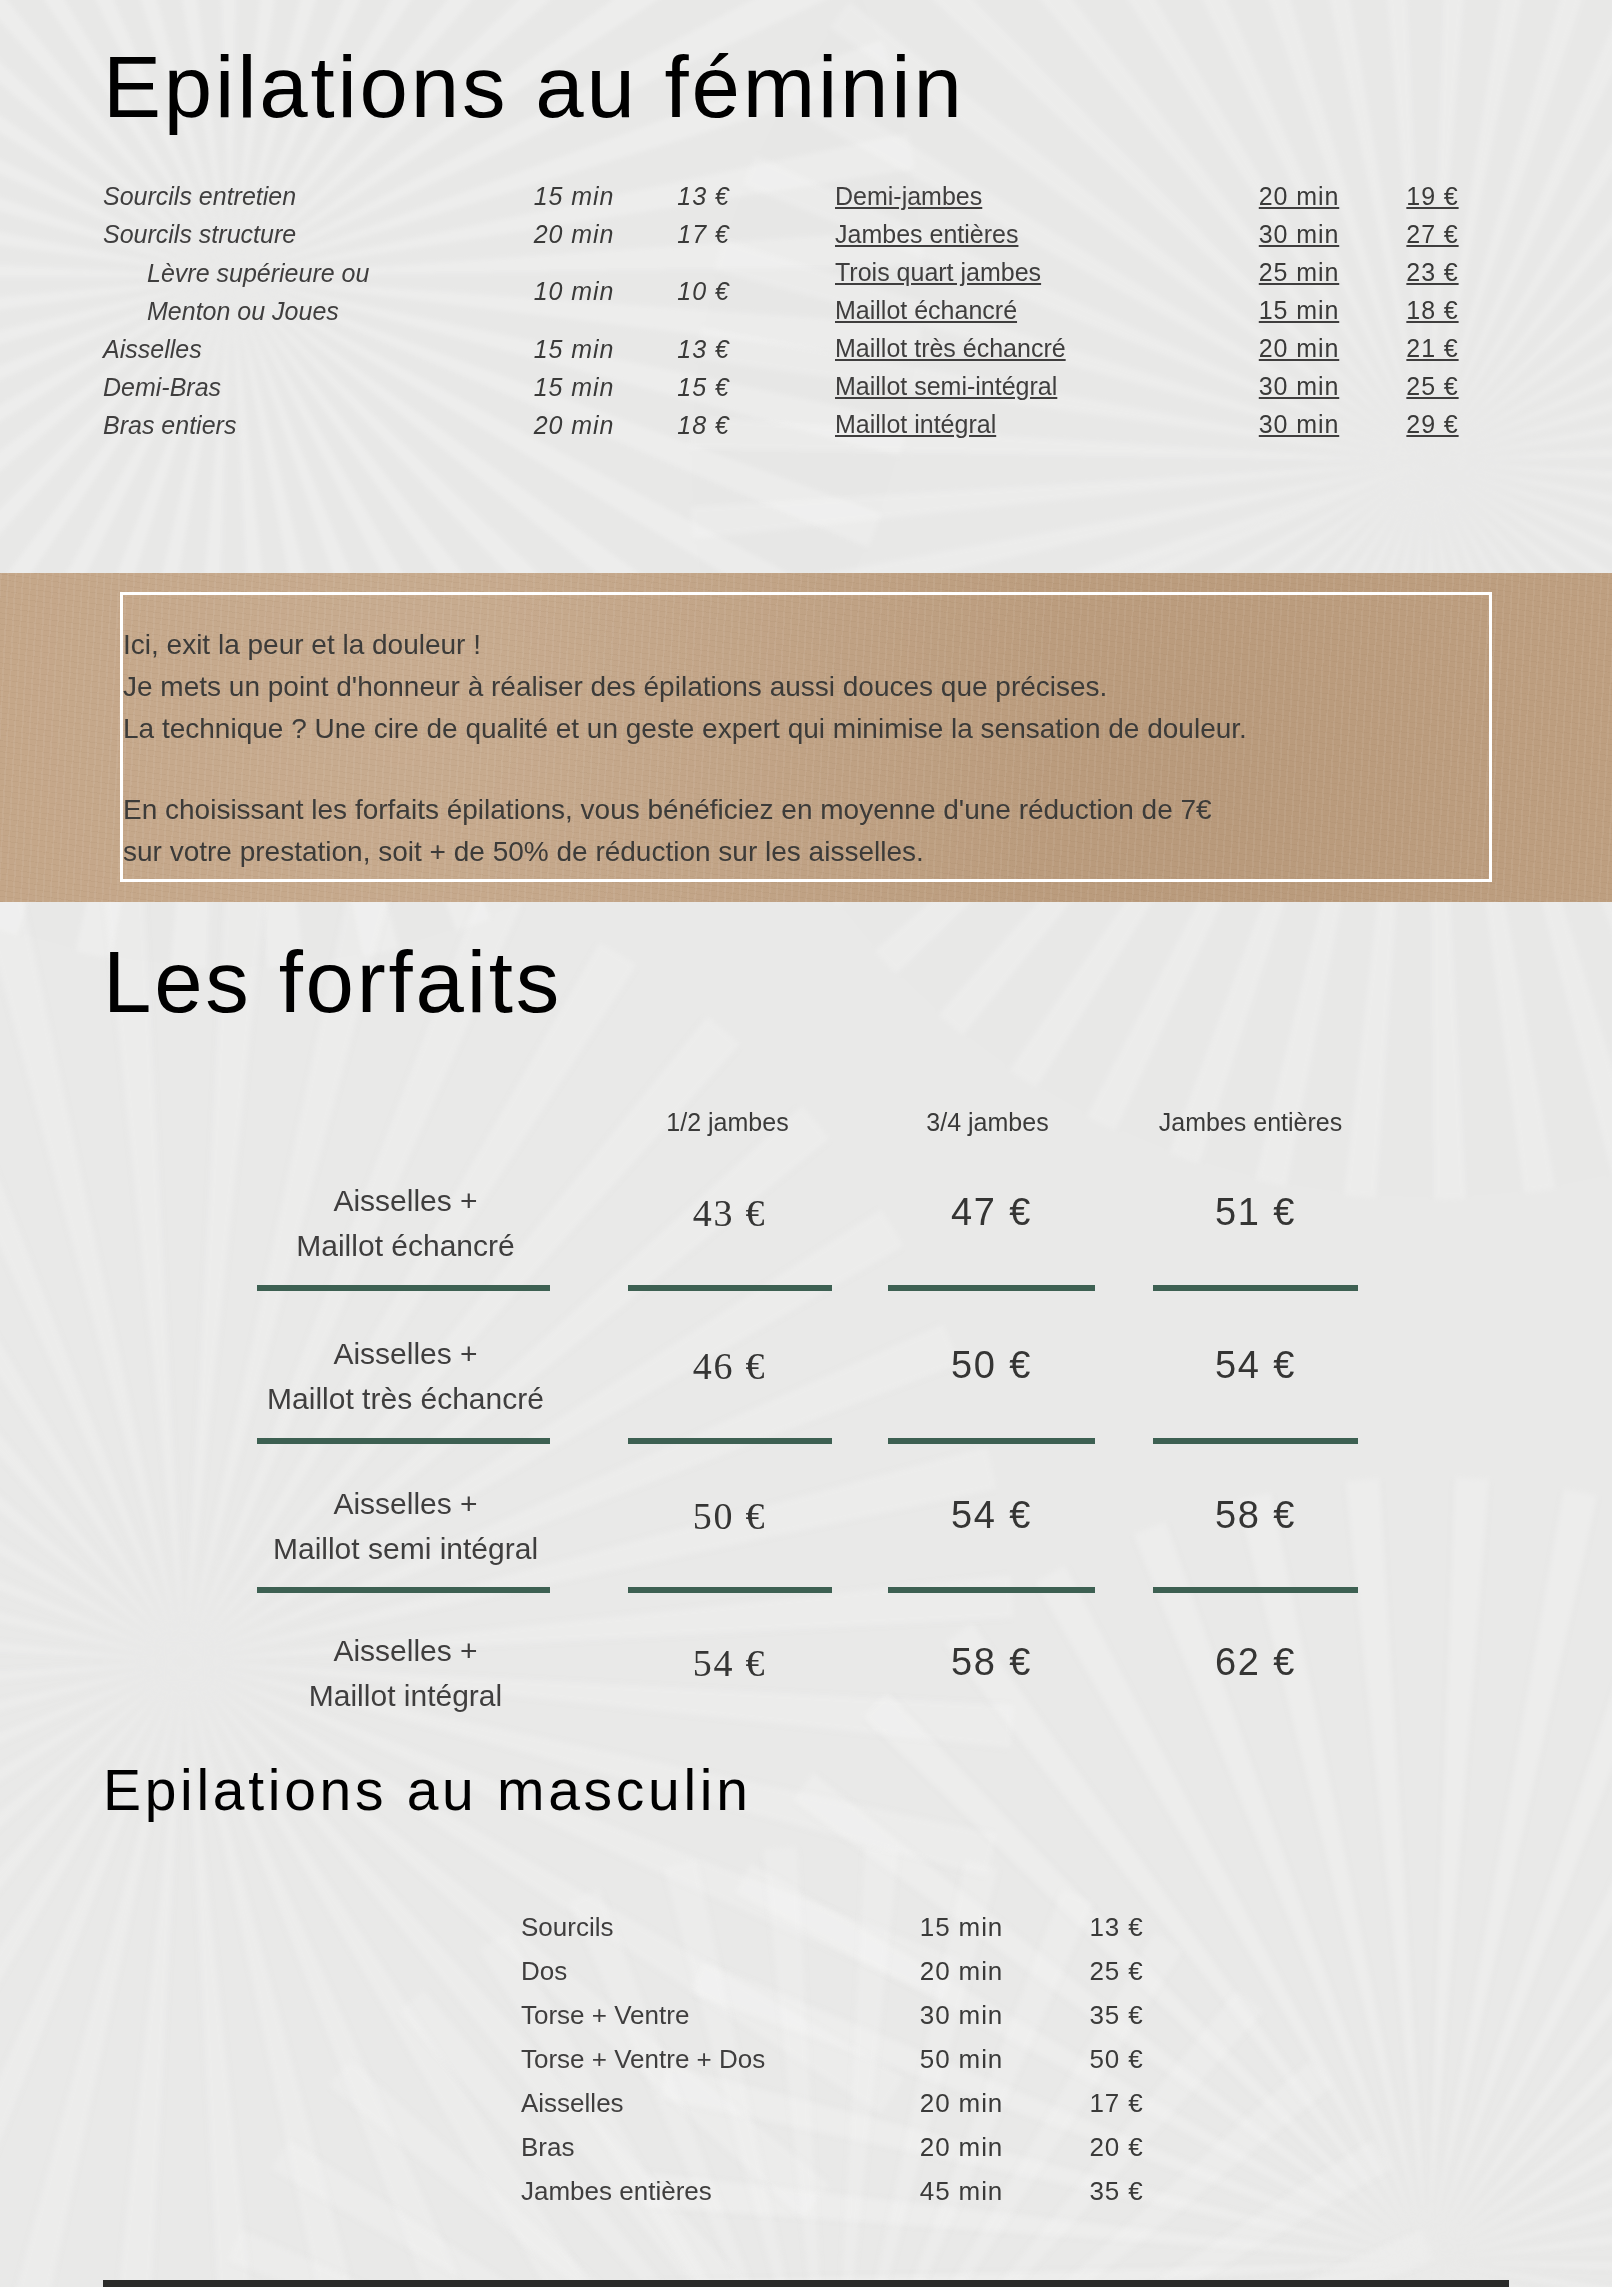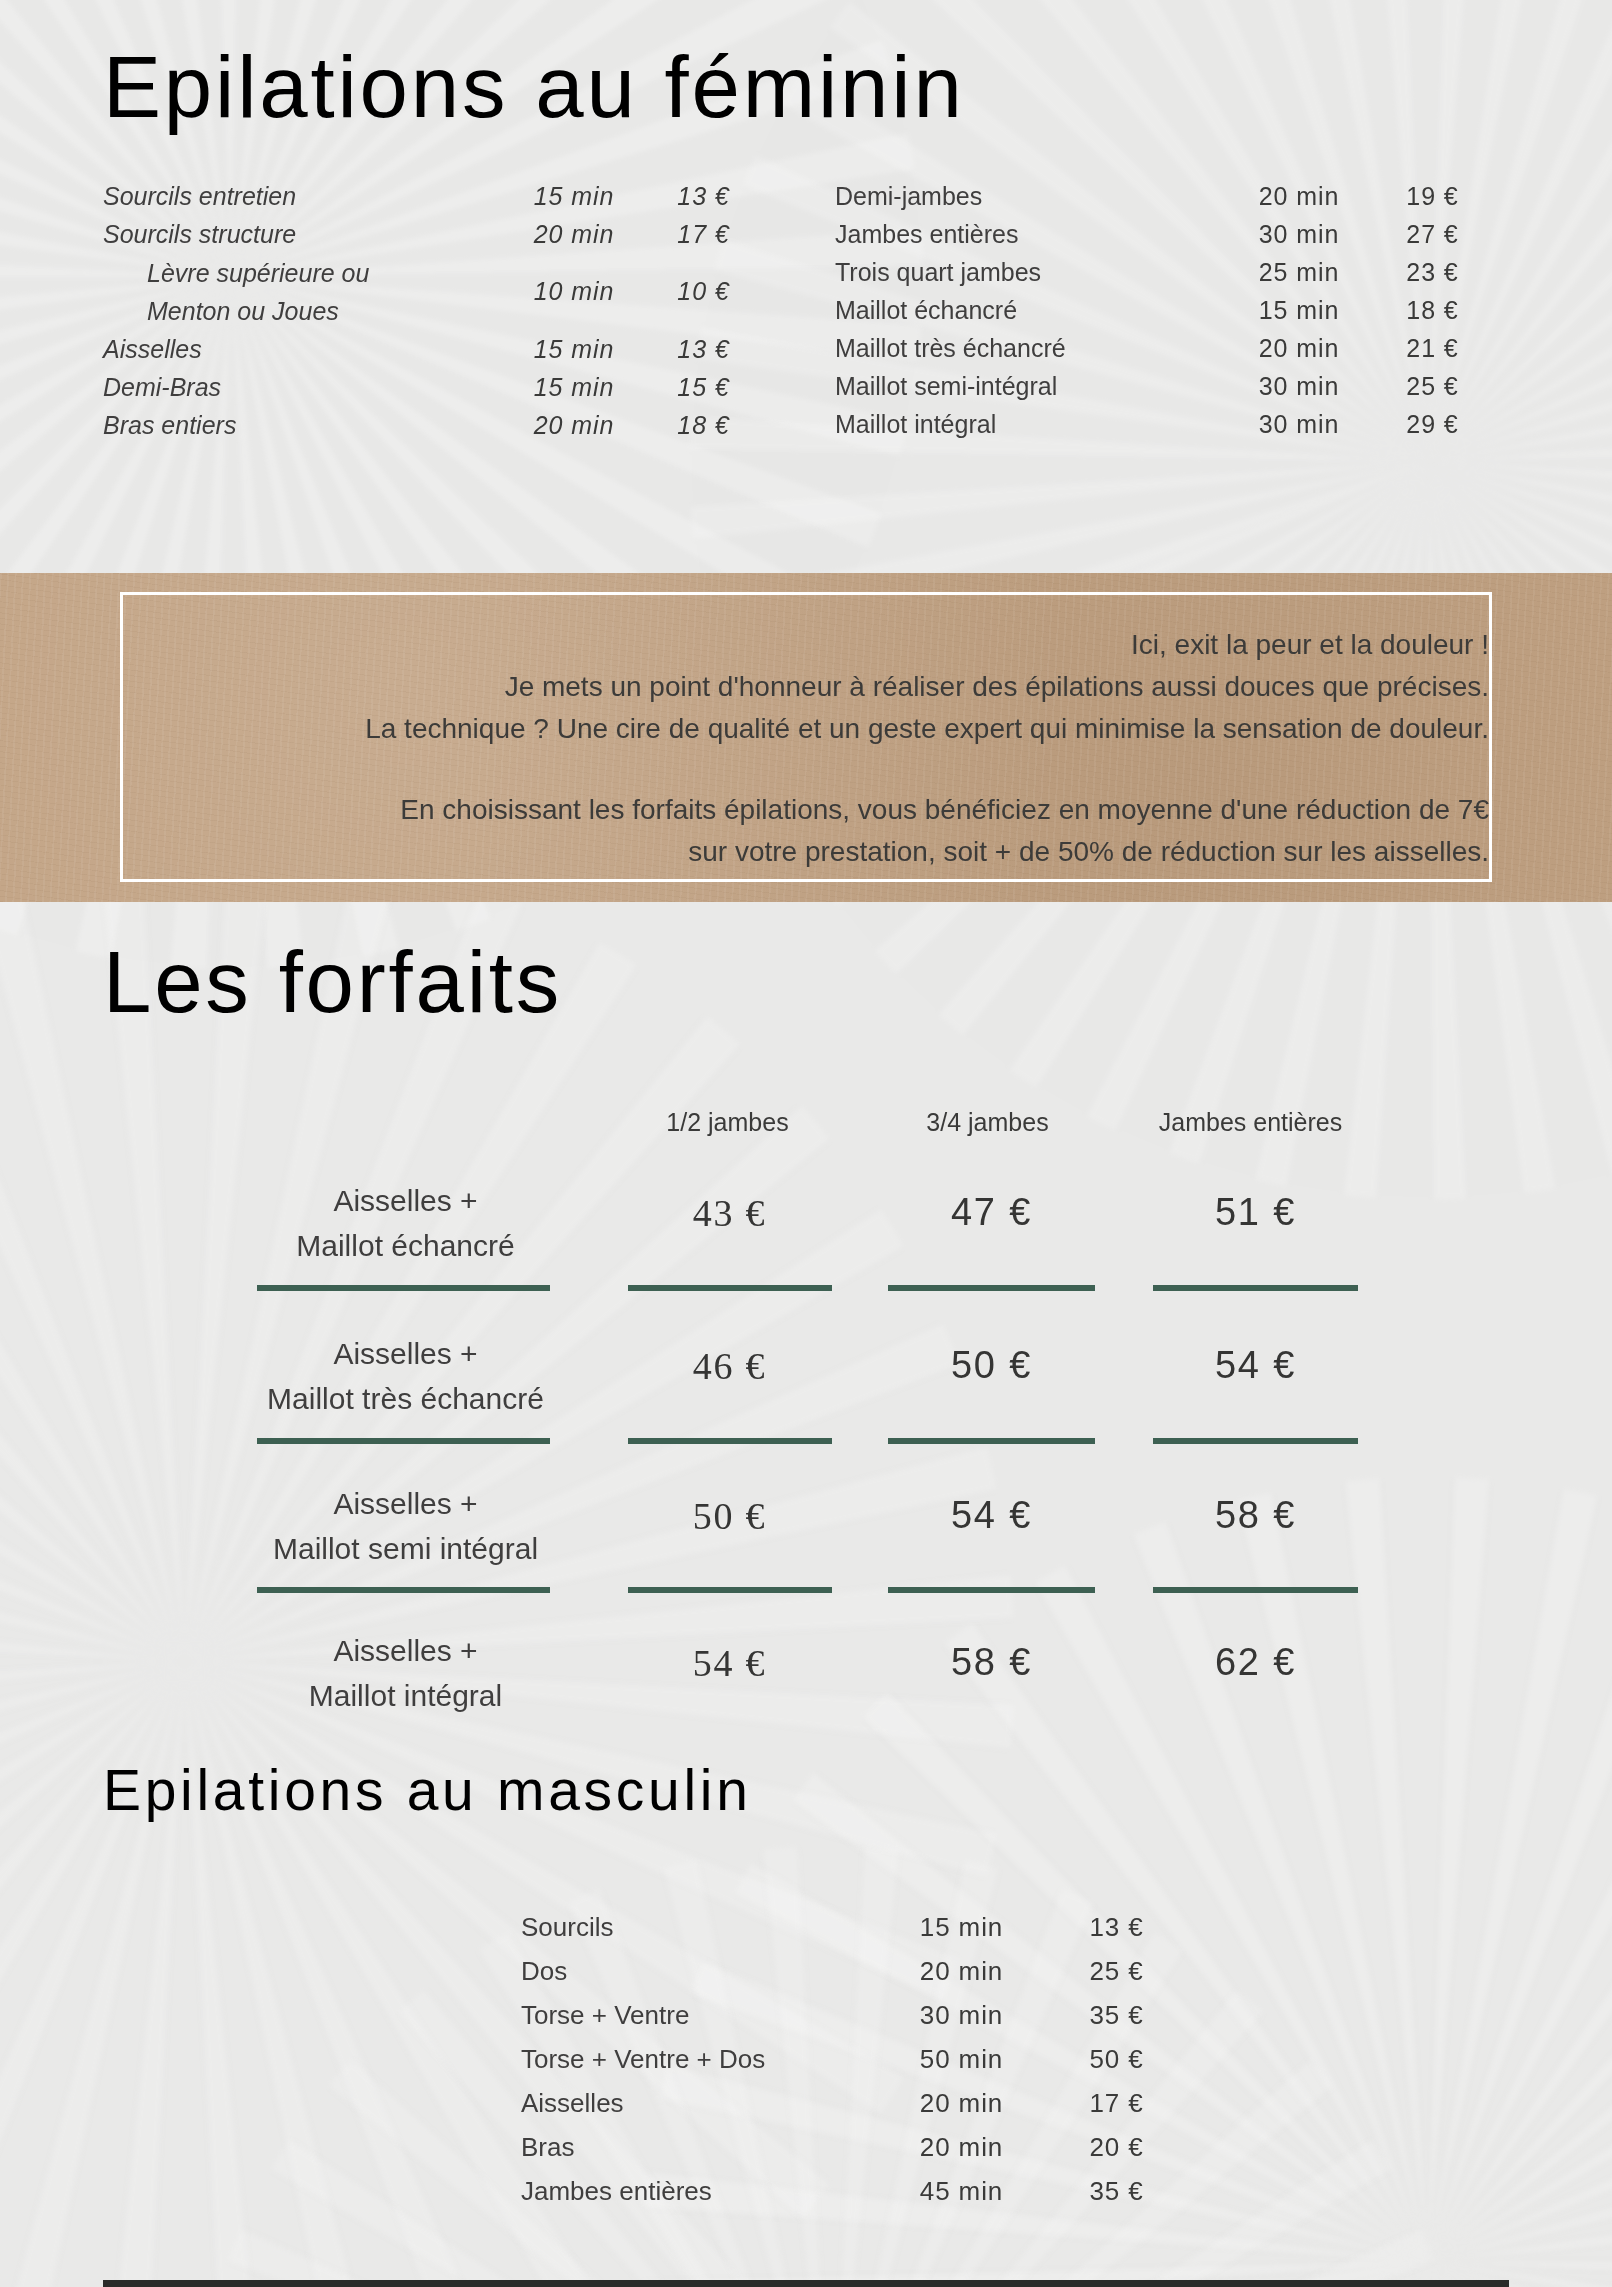--- a/index.html
+++ b/index.html
@@ -47,21 +47,21 @@
   .price-col{position:absolute;}
   .price-row{display:grid;align-items:center;}
   .price-row .label{font-size:25px;color:#3f3e3e;line-height:38px;}
   .price-row .time,.price-row .price{
     font-size:25px;text-align:center;color:#3a3a39;letter-spacing:0.9px;font-weight:300;
   }
   .fem-left{left:103px;top:177px;width:655px;}
   .fem-left .price-row{grid-template-columns:397px 148px 111px;height:38px;font-style:italic;}
   .fem-left .price-row.tall{height:77px;}
   .fem-left .price-row.tall .label{max-width:263px;margin-left:44px;}
-  .fem-right{left:835px;top:177px;width:655px;}
+  .fem-right{left:835px;top:177px;width:655px;text-decoration:underline;}
   .fem-right .price-row{grid-template-columns:388px 152px 115px;height:38px;}
 
   .masc-table{left:477px;top:1905px;width:688px;margin-left:44px;}
   .masc-table .price-row{grid-template-columns:378px 125px 185px;height:44px;}
   .masc-table .price-row .label{font-size:26px;}
   .masc-table .price-row .time,.masc-table .price-row .price{font-size:26px;}
 
   
   .kraft{
     position:absolute;left:0;top:573px;width:1612px;height:329px;
@@ -69,23 +69,22 @@
     background-image:
       repeating-linear-gradient(93deg,rgba(255,255,255,.06) 0 1.8px,rgba(0,0,0,0) 1.8px 7.4px),
       repeating-linear-gradient(8deg,rgba(122,92,60,.07) 0 0.9px,rgba(0,0,0,0) 0.9px 5.5px),
       radial-gradient(circle at 25% 35%,rgba(255,255,255,.10),rgba(255,255,255,0) 55%),
       radial-gradient(circle at 75% 70%,rgba(96,70,45,.10),rgba(0,0,0,0) 60%);
   }
   .kraft-frame{
     position:absolute;left:120px;right:120px;top:18.5px;bottom:20px;
     border:3.7px solid #ffffff;
     box-sizing:border-box;
-    text-align:right;
+    text-align:left;
     color:#3c3b39;
-    padding-left:8px;
   }
   .kraft-frame .block1{margin-top:29.5px;}
   .kraft-frame .block2{margin-top:39px;}
   .kraft-frame .bline{font-size:28px;line-height:42px;}
 
   
   .forfait-header{
     position:absolute;top:1108px;width:277px;
     font-size:25px;text-align:center;color:#3a3a39;
   }

